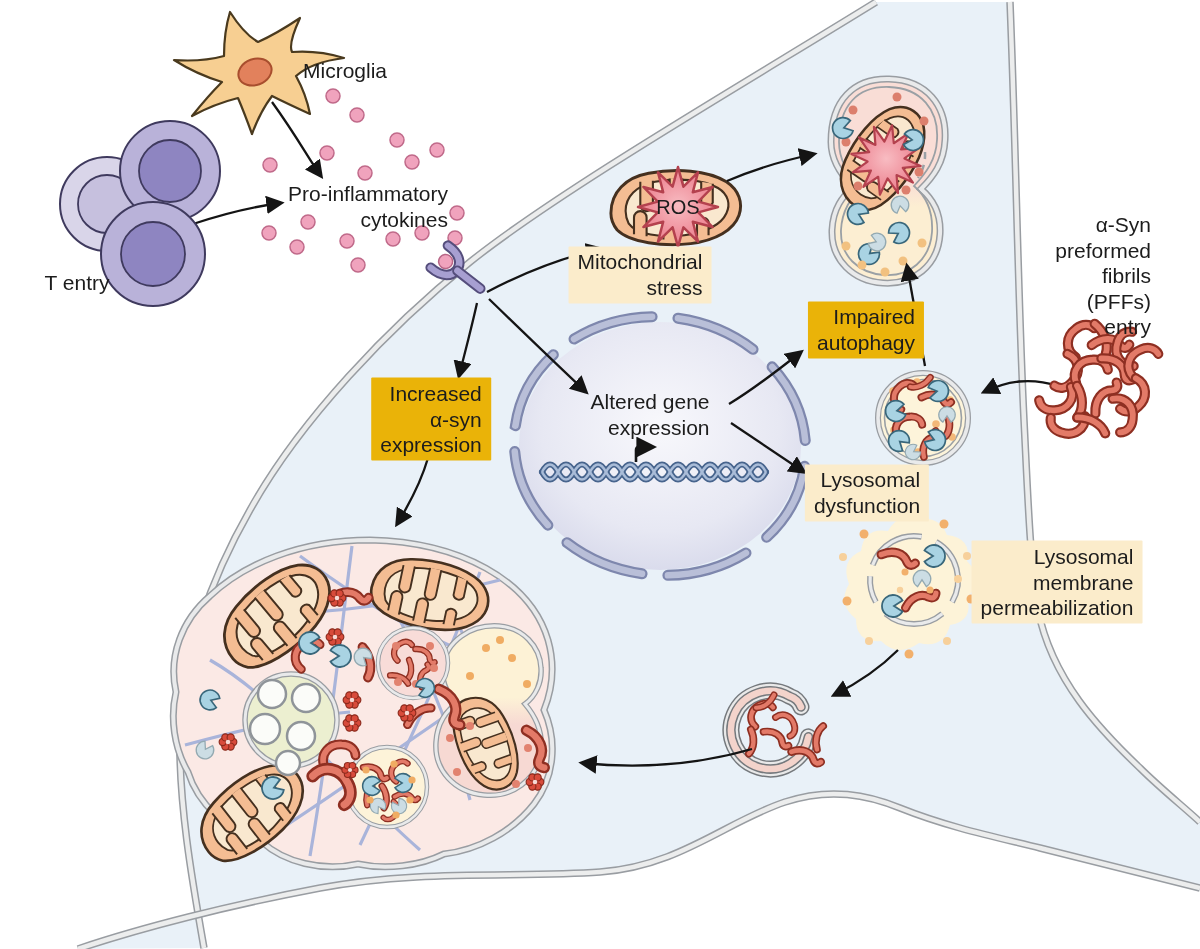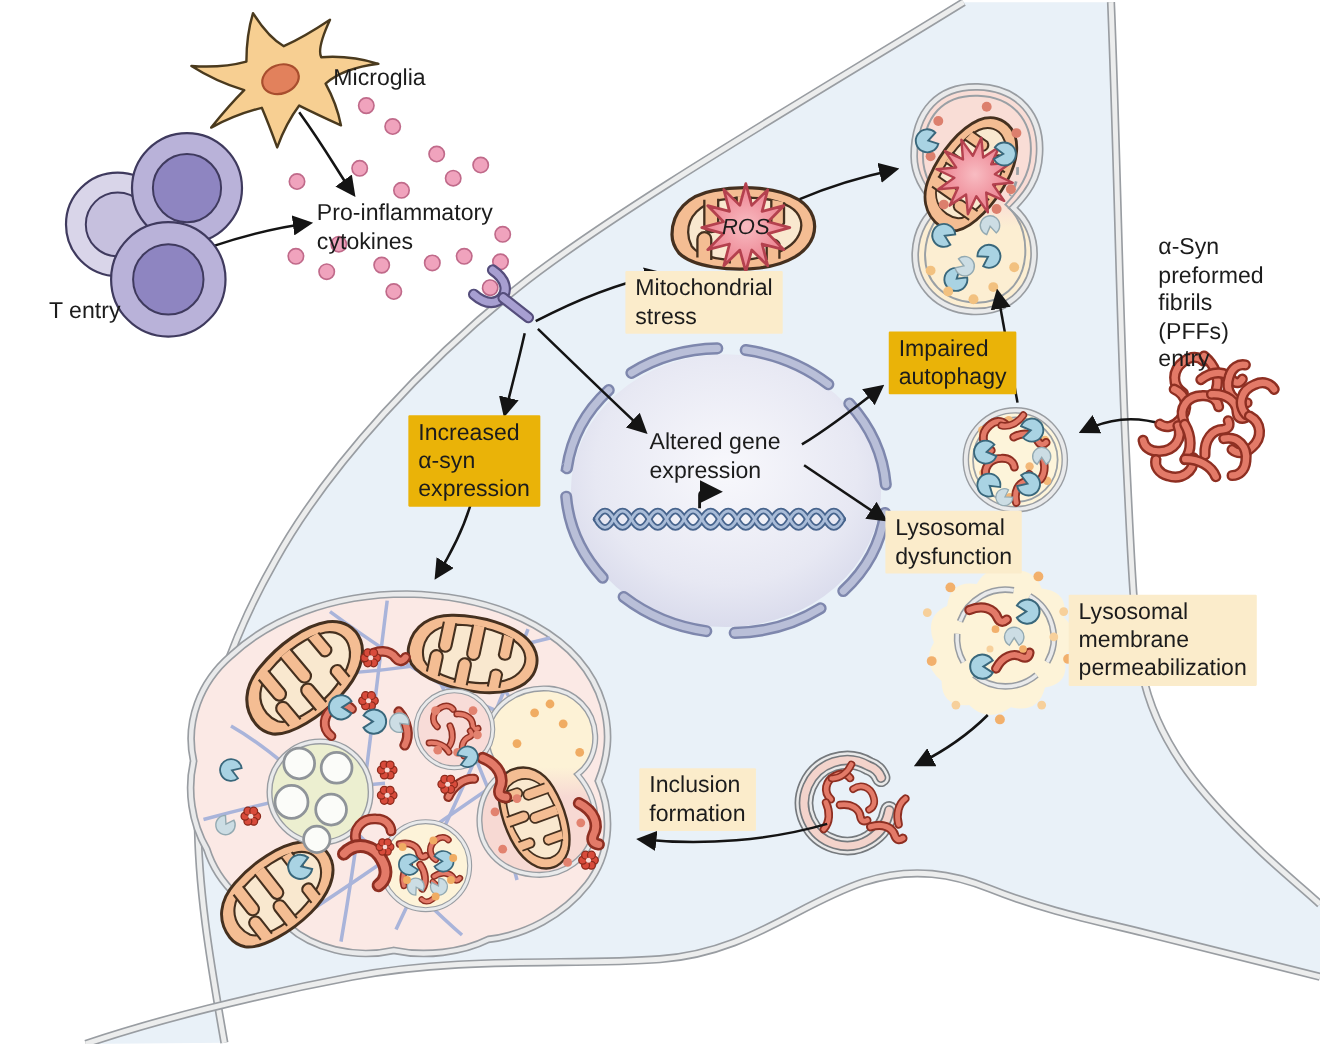--- a/index.html
+++ b/index.html
@@ -1,24 +1,24 @@
 <!DOCTYPE html>
 <html><head>
 <meta charset="utf-8">
 <style>
   html,body{margin:0;padding:0;background:#ffffff;}
   .stage{position:relative;width:1200px;height:949px;background:#ffffff;overflow:hidden;
          font-family:"Liberation Sans",sans-serif;}
   .stage svg{position:absolute;left:0;top:0;}
-  .lbl{position:absolute;transform:translate(-50%,-50%);text-align:left;
+  .lbl{position:absolute;transform:translate(-50%,-50%);text-align:right;
        font-size:21px;line-height:1.22;color:#1c1c1c;white-space:pre-line;}
   .bg{padding:3px 9px;border-radius:1px;}
   .cream{background:#fbeccb;}
   .pink{background:#eab308;}
-  .ros{font-size:20px;font-style:italic;}
+  .ros{font-size:20px;}
 </style>
 </head>
 <body>
 
 <div class="stage">
 <svg width="1200" height="949" viewBox="0 0 1200 949">
   <defs>
     <marker id="ah" viewBox="0 0 10 10" refX="8" refY="5" markerWidth="8" markerHeight="8" orient="auto-start-reverse">
       <path d="M0,0 L10,5 L0,10 z" fill="#141414"></path>
     </marker>
@@ -460,15 +460,13 @@
 autophagy</div>
 <div class="lbl bg cream" style="left:867px;top:493px">Lysosomal
 dysfunction</div>
 <div class="lbl" style="left:1102px;top:276px">α-Syn
 preformed
 fibrils (PFFs)
 entry</div>
 <div class="lbl bg cream" style="left:1057px;top:582px">Lysosomal
 membrane
 permeabilization</div>
-<div class="lbl bg cream" style="left:634px;top:727px">Inclusion
-formation</div>
 </div>
 
 </body></html>

